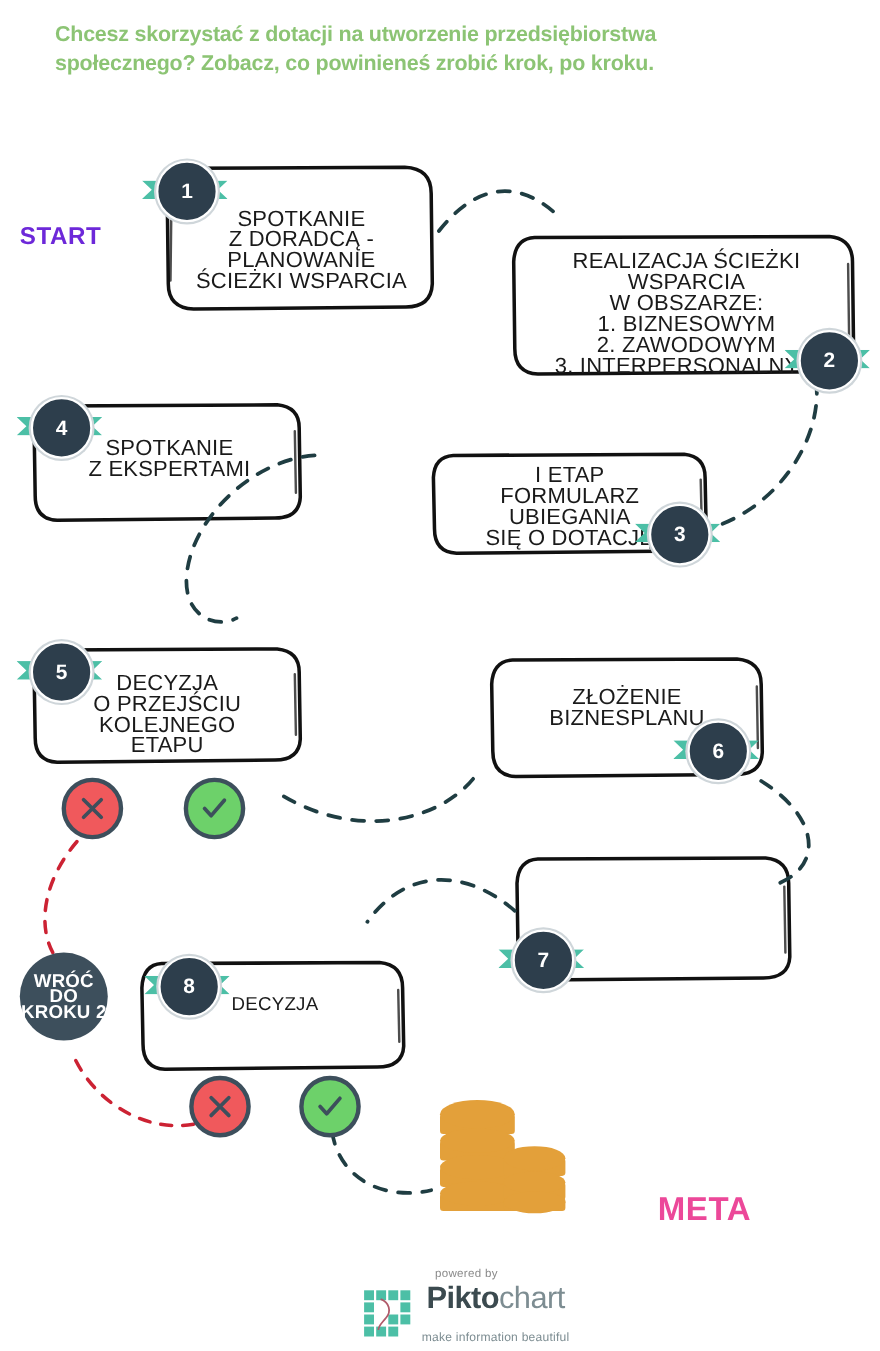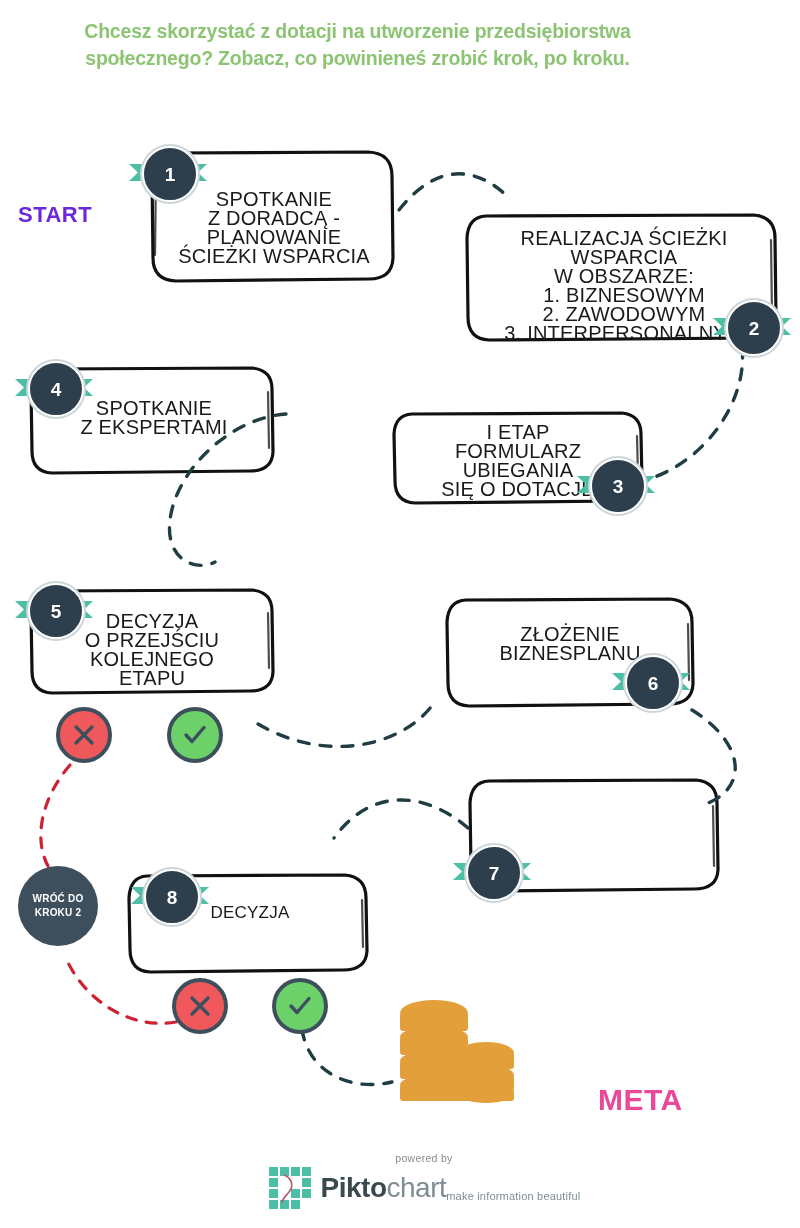--- a/index.html
+++ b/index.html
@@ -6,21 +6,21 @@
   body{
     width:800px;height:1228px;background:#ffffff;
     font-family:"Liberation Sans", sans-serif;
     position:relative;overflow:hidden;
   }
   #stage{position:absolute;inset:0;width:800px;height:1228px;}
 
   
   .title{
     position:absolute;left:0;top:18px;width:715px;
-    text-align:center;color:#8cc474;
+    color:#8cc474;
     font-weight:bold;font-size:19.5px;line-height:27px;
     letter-spacing:-0.2px;padding:0 50px;box-sizing:border-box;
   }
   .title .l{display:block;}
 
   
   #art{position:absolute;left:0;top:0;width:800px;height:1228px;}
 
   
   .boxtext{
@@ -55,32 +55,32 @@
        display:flex;align-items:center;justify-content:center;}
   .dec.no{background:#f0595c;}
   .dec.yes{background:#6dd16a;}
   .dec svg{display:block;}
 
   
   .backnode{
     position:absolute;width:80px;height:80px;border-radius:50%;
     background:#3d4f5c;color:#ffffff;display:flex;flex-direction:column;
     align-items:center;justify-content:center;text-align:center;
-    font-size:10px;font-weight:bold;line-height:14px;letter-spacing:.2px;
+    font-size:17px;font-weight:bold;line-height:14px;letter-spacing:.2px;
   }
 
   
   .coins{position:absolute;}
 
   
   .footer{position:absolute;left:0;top:1152px;width:800px;text-align:center;padding-left:24px;}
   .pb{color:#8a8a8a;font-size:10.5px;letter-spacing:.3px;margin-bottom:2px;}
   .logorow{display:inline-flex;align-items:center;gap:9px;}
   .logomark{width:44px;height:44px;}
-  .wordmark{display:flex;align-items:center;}
+  .wordmark{display:flex;flex-direction:column;align-items:center;}
   .wm1{font-size:28px;line-height:28px;letter-spacing:-.5px;}
   .wm1 b{color:#3b4a4f;font-weight:bold;}
   .wm1 i{color:#7d8d92;font-style:normal;font-weight:normal;}
   .wm2{color:#7d8d92;font-size:11px;letter-spacing:.2px;margin-top:16px;}
 </style>
 </head>
 <body>
 
 <div id="stage">
 

